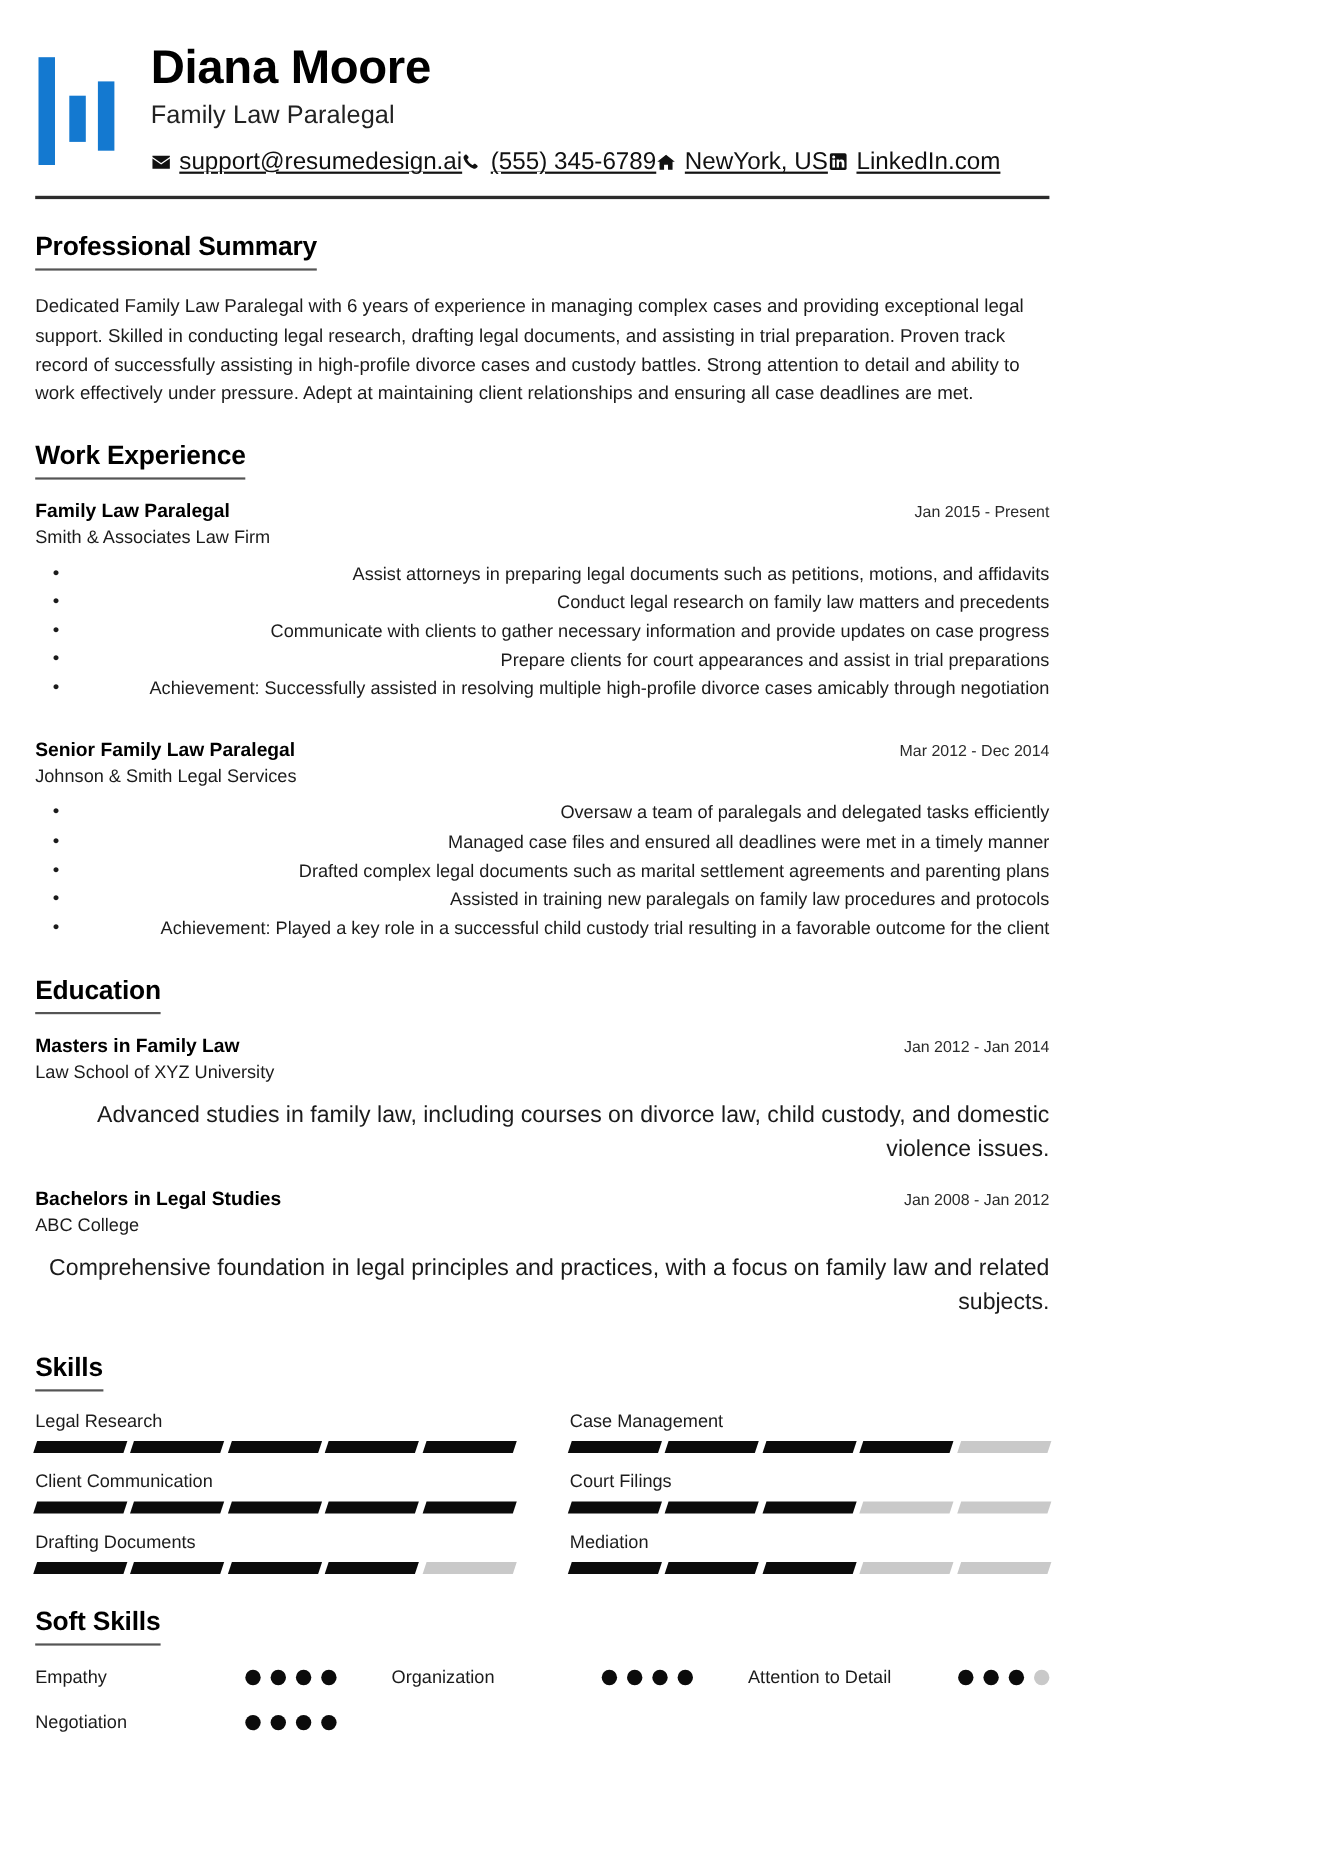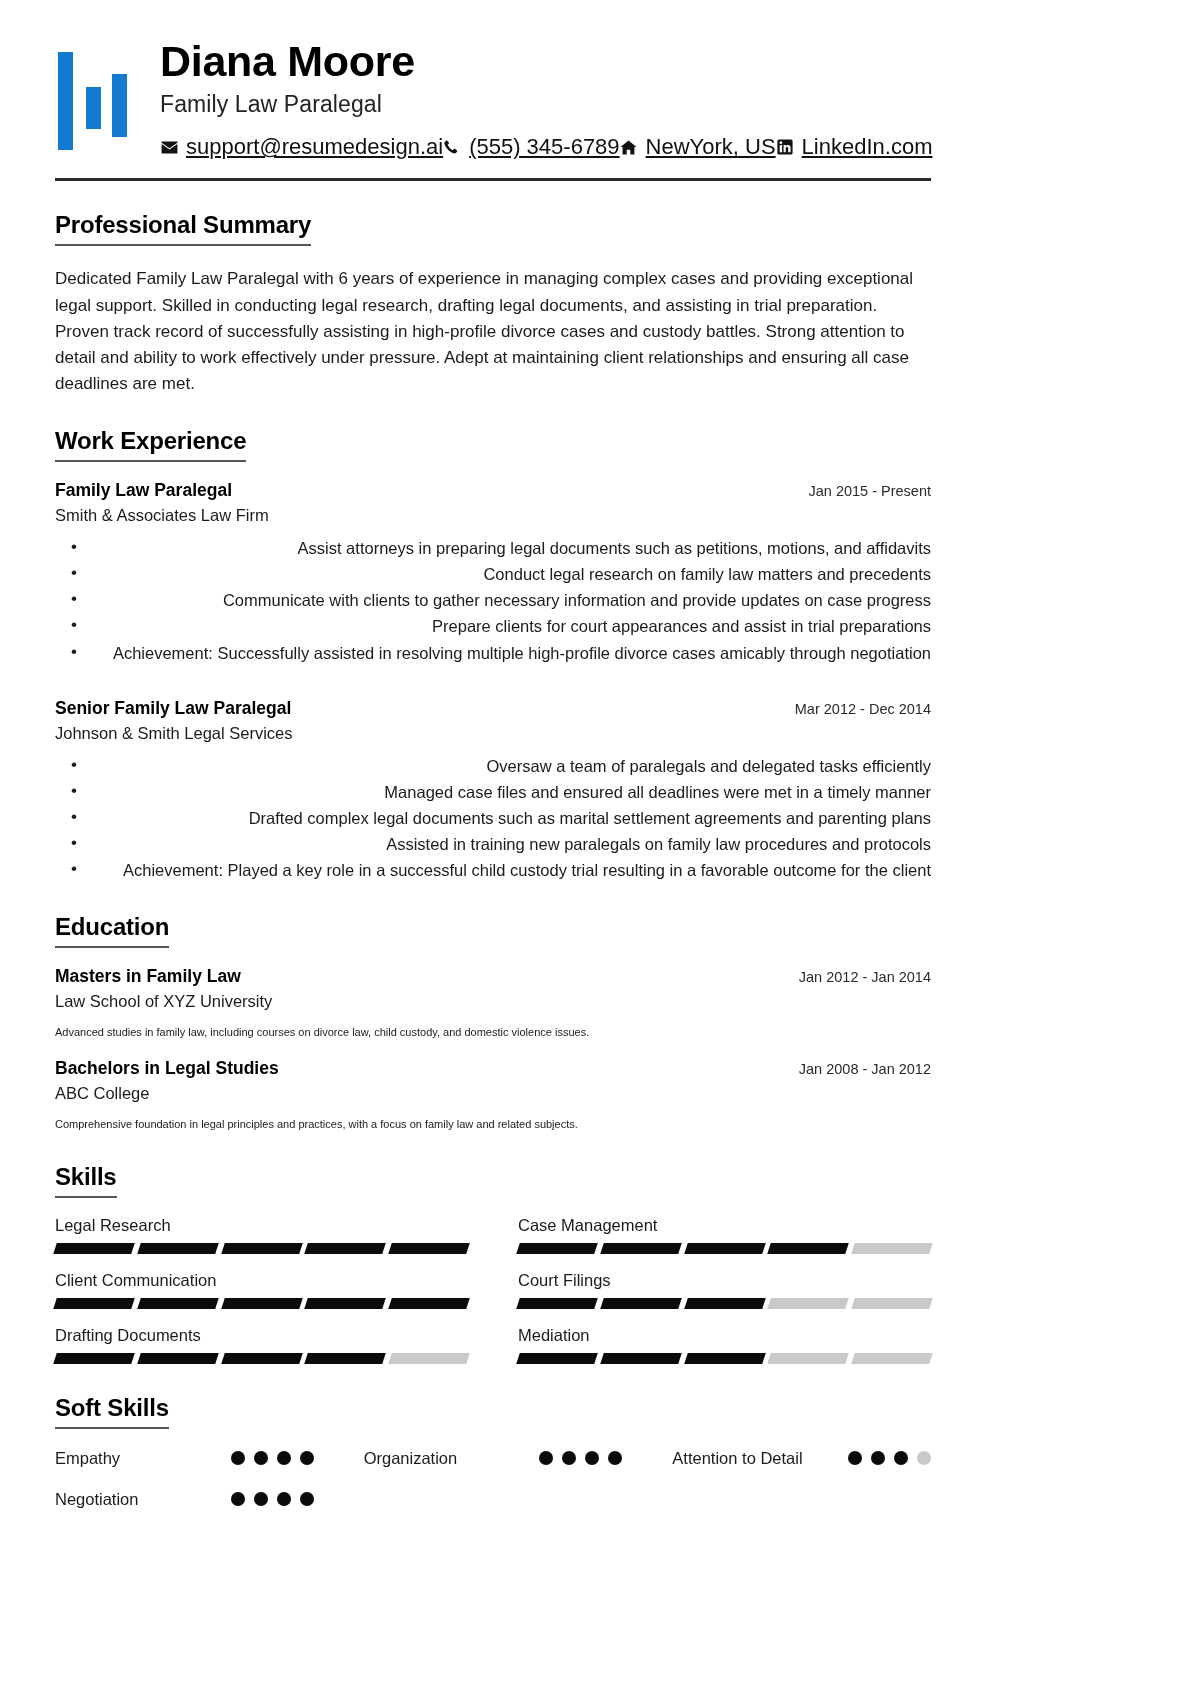--- a/index.html
+++ b/index.html
@@ -4,21 +4,21 @@
 <style>
   * { box-sizing: border-box; margin: 0; padding: 0; }
   html, body {
     width: 1200px;
     background: #ffffff;
     font-family: "Liberation Sans", sans-serif;
     color: #1a1a1a;
   }
   body { width: 1200px; height: 1684px; overflow: hidden; position: relative; }
 
-  .page { width: 986px; padding: 0 55px; position: relative; }
+  .page { width: 986px; padding: 0 32px; position: relative; }
 
   
   .header { padding-top: 38px; }
   .header-row { display: flex; align-items: flex-start; }
 
   .logo {
     width: 72px; height: 100px;
     position: relative;
     flex: 0 0 72px;
     margin-top: 14px;
@@ -107,24 +107,25 @@
     color: #2a2a2a;
     white-space: nowrap;
     flex: 0 0 auto;
   }
   .entry-org {
     font-size: 16.5px;
     color: #1b1b1b;
     margin-top: 5px;
   }
   .entry-desc {
-    font-size: 11px;
+    font-size: 21px;
     color: #1b1b1b;
     margin-top: 13px;
     line-height: 1.5;
+    text-align: right;
   }
   .bullets {
     margin-top: 10px;
     padding-left: 34px;
     list-style: none;
     text-align: right;
   }
   .bullets li {
     position: relative;
     font-size: 16.5px;

